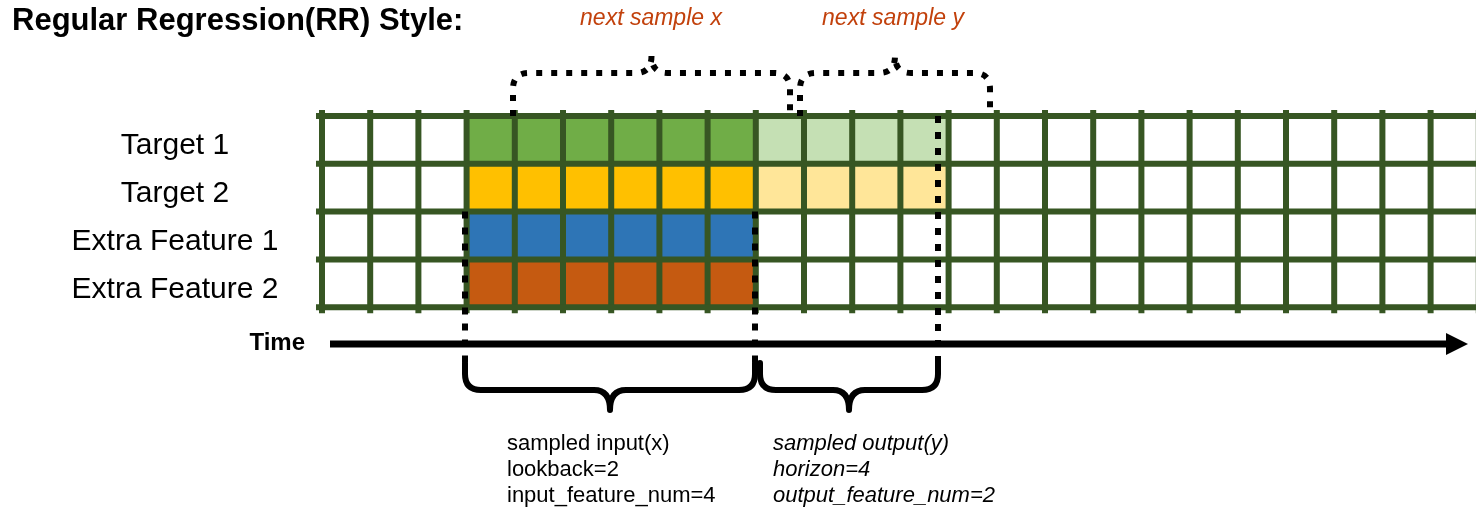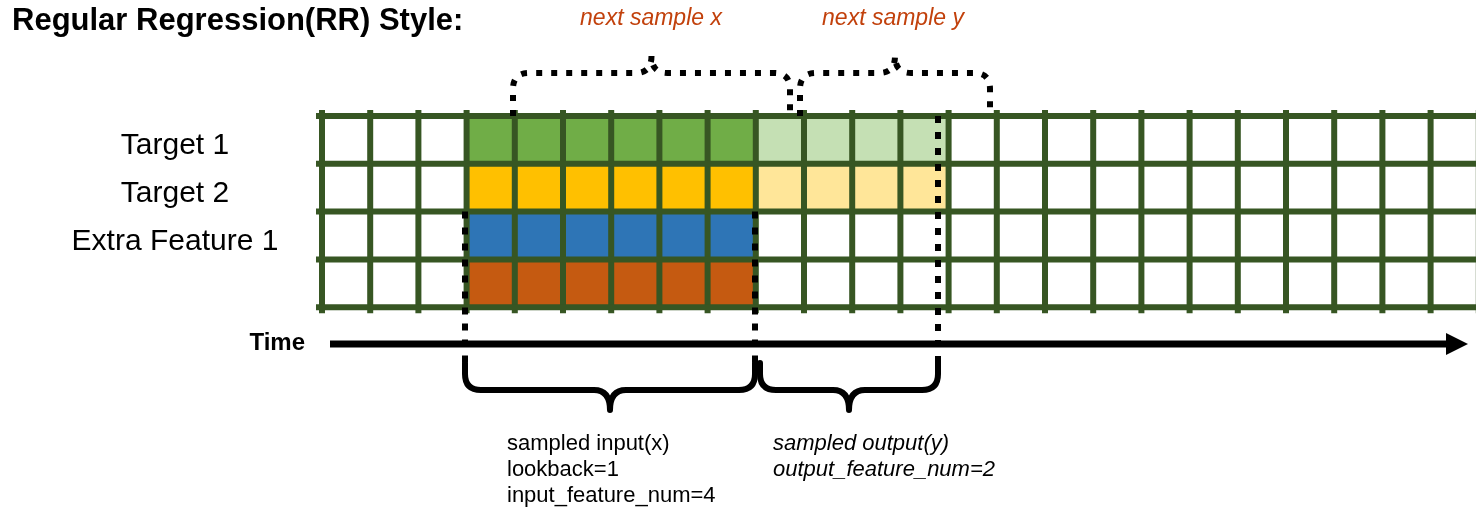--- a/index.html
+++ b/index.html
@@ -43,33 +43,35 @@
 </head>
 <body>
 
 <div id="stage">
 
   <div class="abs title">Regular Regression(RR) Style:</div>
 
   <div class="abs rowlabel" style="left:45px;top:127px;">Target 1</div>
   <div class="abs rowlabel" style="left:45px;top:175px;">Target 2</div>
   <div class="abs rowlabel" style="left:45px;top:223px;">Extra Feature 1</div>
+  <div class="abs rowlabel" style="left:45px;top:271px;">Extra Feature 2</div>
 
   <div class="abs timelabel" style="left:45px;top:328px;">Time</div>
 
   <div class="abs braceCaption" style="left:551px;top:4px;width:200px;">next sample x</div>
   <div class="abs braceCaption" style="left:793px;top:4px;width:200px;">next sample y</div>
 
   <div class="abs noteblock" style="left:507px;top:422px;">
     <div>sampled input(x)</div>
-    <div>lookback=1</div>
+    <div>lookback=2</div>
     <div>input_feature_num=4</div>
   </div>
   <div class="abs noteblock" style="left:773px;top:422px;font-style:italic;">
     <div>sampled output(y)</div>
+    <div>horizon=4</div>
     <div>output_feature_num=2</div>
   </div>
 
   <svg id="svg" viewBox="0 0 1476 516">
     <g id="grid-layer">
         <rect x="322" y="116" width="1156.8000000000002" height="191.2" fill="#ffffff"></rect>
         <rect x="466.6" y="116" width="48.2" height="47.8" fill="#70AD47"></rect>
         <rect x="514.8" y="116" width="48.2" height="47.8" fill="#70AD47"></rect>
         <rect x="563" y="116" width="48.2" height="47.8" fill="#70AD47"></rect>
         <rect x="611.2" y="116" width="48.2" height="47.8" fill="#70AD47"></rect>

